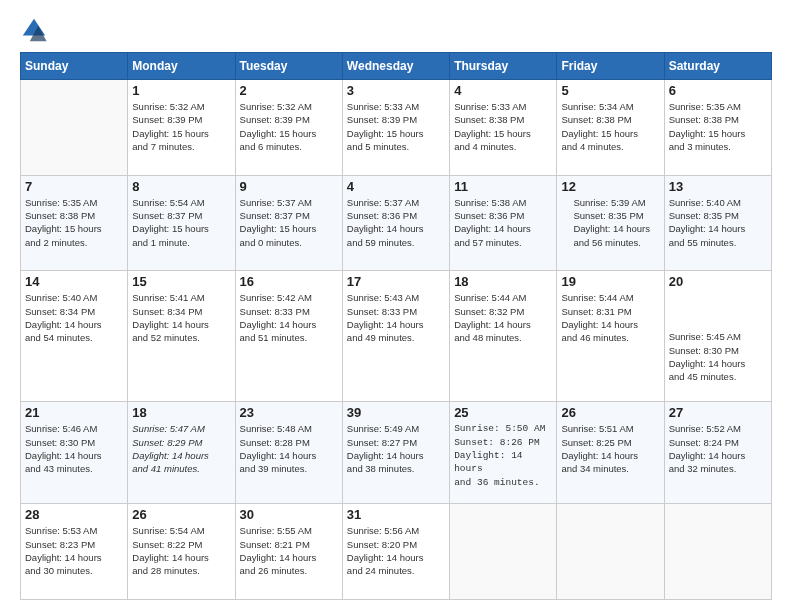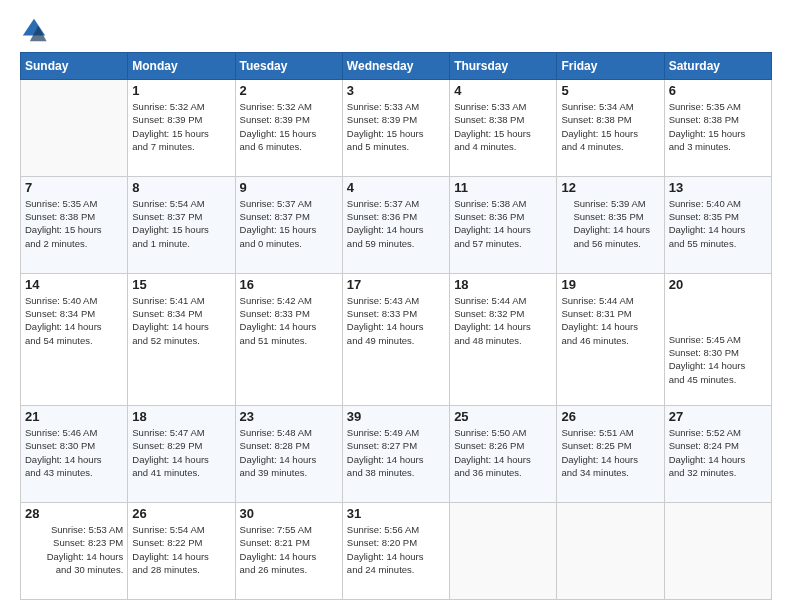--- a/index.html
+++ b/index.html
@@ -284,42 +284,42 @@
         <tr>
           <td>
             <div class="day-number">21</div>
             <div class="day-info" style="white-space: pre-line;">Sunrise: 5:46 AM
 Sunset: 8:30 PM
 Daylight: 14 hours
 and 43 minutes.</div>
           </td>
           <td>
             <div class="day-number">18</div>
-            <div class="day-info" style="white-space: pre-line;">Sunrise: 5:47 AM
+            <div class="day-info" style="white-space: pre-line; font-style: italic;">Sunrise: 5:47 AM
 Sunset: 8:29 PM
 Daylight: 14 hours
 and 41 minutes.</div>
           </td>
           <td>
             <div class="day-number">23</div>
             <div class="day-info" style="white-space: pre-line;">Sunrise: 5:48 AM
 Sunset: 8:28 PM
 Daylight: 14 hours
 and 39 minutes.</div>
           </td>
           <td>
             <div class="day-number">39</div>
             <div class="day-info" style="white-space: pre-line;">Sunrise: 5:49 AM
 Sunset: 8:27 PM
 Daylight: 14 hours
 and 38 minutes.</div>
           </td>
           <td>
             <div class="day-number">25</div>
-            <div class="day-info" style="white-space: pre-line;">Sunrise: 5:50 AM
+            <div class="day-info" style="white-space: pre-line; font-family: Liberation Mono, monospace;">Sunrise: 5:50 AM
 Sunset: 8:26 PM
 Daylight: 14 hours
 and 36 minutes.</div>
           </td>
           <td>
             <div class="day-number">26</div>
             <div class="day-info" style="white-space: pre-line;">Sunrise: 5:51 AM
 Sunset: 8:25 PM
 Daylight: 14 hours
 and 34 minutes.</div>
@@ -328,35 +328,35 @@
             <div class="day-number">27</div>
             <div class="day-info" style="white-space: pre-line;">Sunrise: 5:52 AM
 Sunset: 8:24 PM
 Daylight: 14 hours
 and 32 minutes.</div>
           </td>
         </tr>
         <tr>
           <td>
             <div class="day-number">28</div>
-            <div class="day-info" style="white-space: pre-line; text-align: right;">Sunrise: 5:53 AM
+            <div class="day-info" style="white-space: pre-line;">Sunrise: 5:53 AM
 Sunset: 8:23 PM
 Daylight: 14 hours
 and 30 minutes.</div>
           </td>
           <td>
             <div class="day-number">26</div>
             <div class="day-info" style="white-space: pre-line;">Sunrise: 5:54 AM
 Sunset: 8:22 PM
 Daylight: 14 hours
 and 28 minutes.</div>
           </td>
           <td>
             <div class="day-number">30</div>
-            <div class="day-info" style="white-space: pre-line;">Sunrise: 7:55 AM
+            <div class="day-info" style="white-space: pre-line;">Sunrise: 5:55 AM
 Sunset: 8:21 PM
 Daylight: 14 hours
 and 26 minutes.</div>
           </td>
           <td>
             <div class="day-number">31</div>
             <div class="day-info" style="white-space: pre-line;">Sunrise: 5:56 AM
 Sunset: 8:20 PM
 Daylight: 14 hours
 and 24 minutes.</div>

